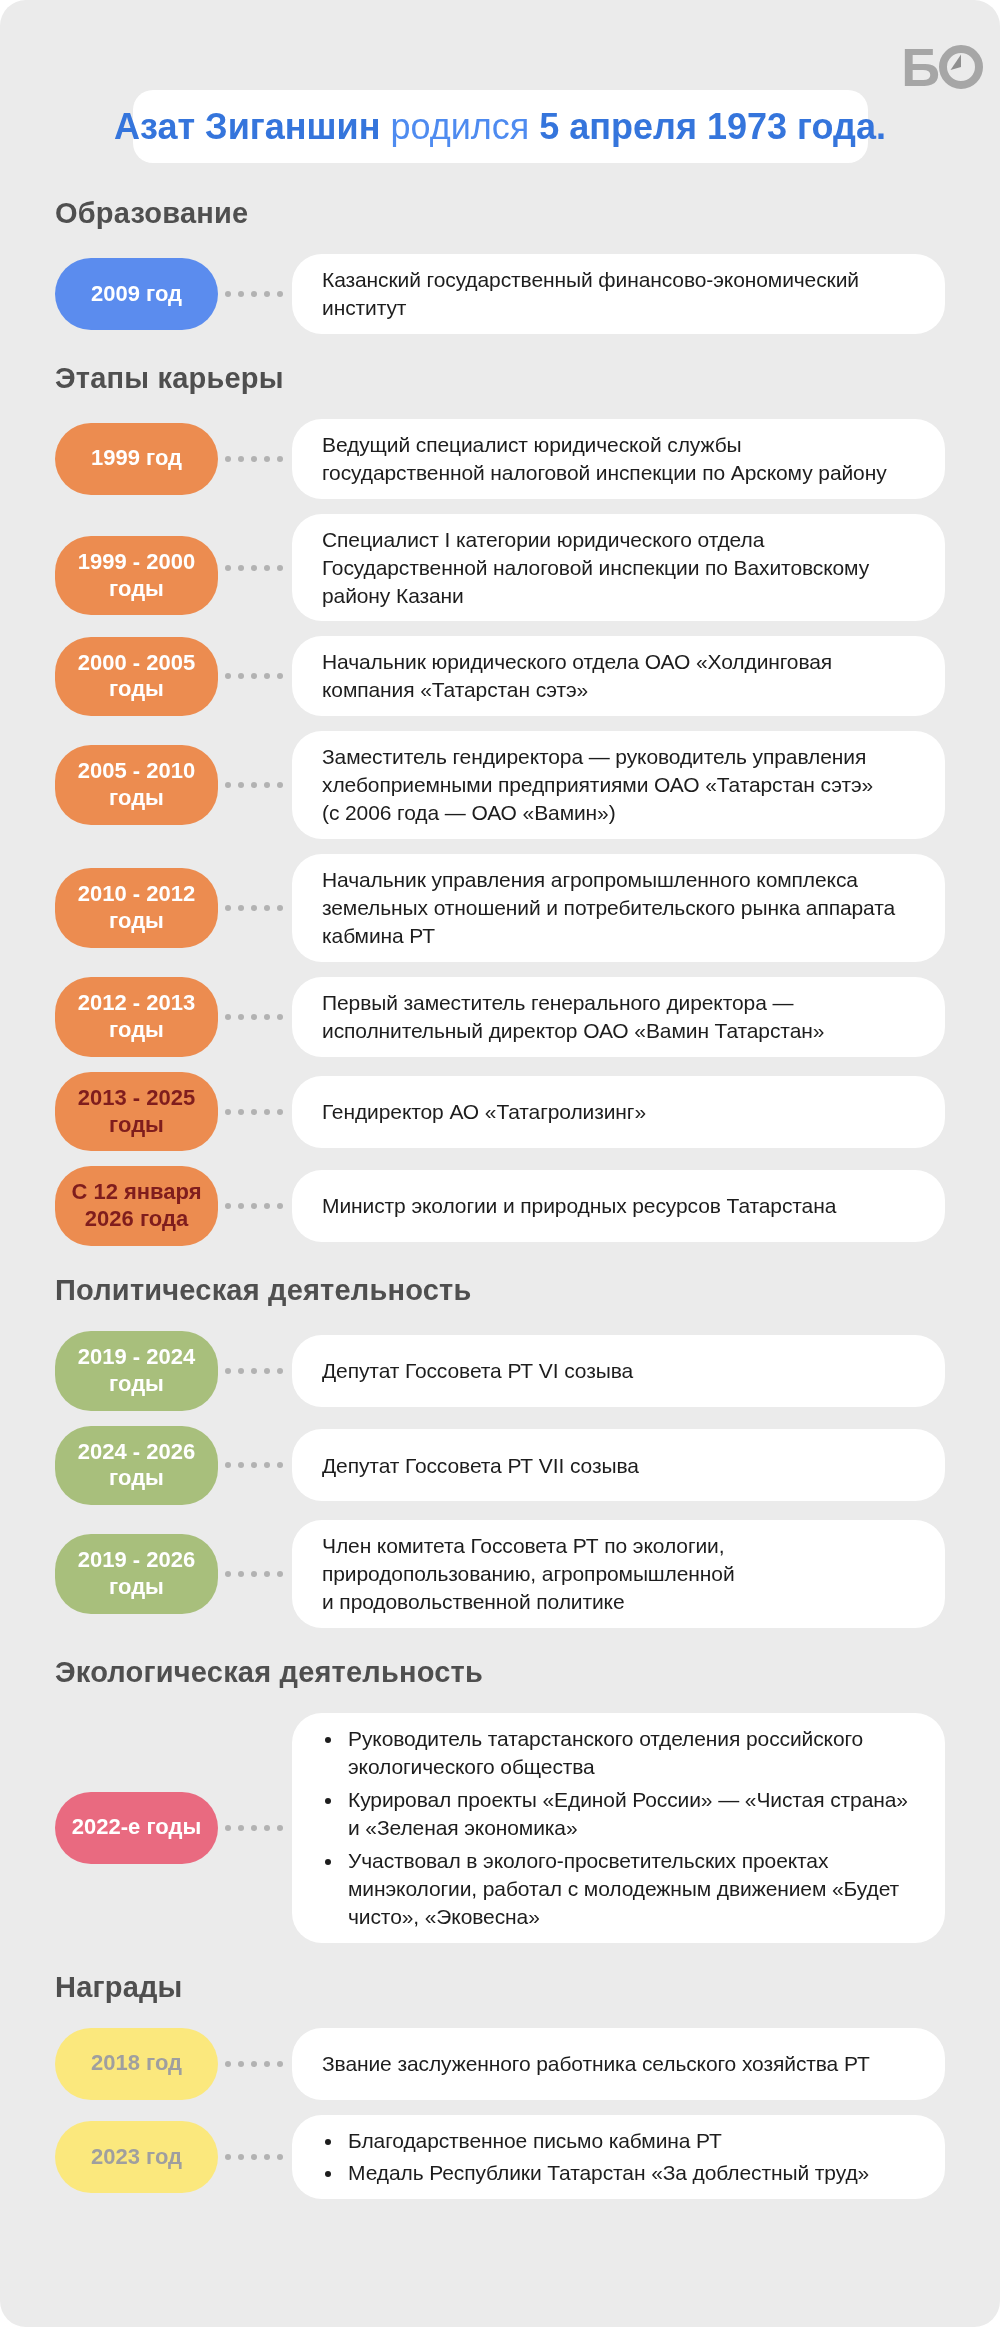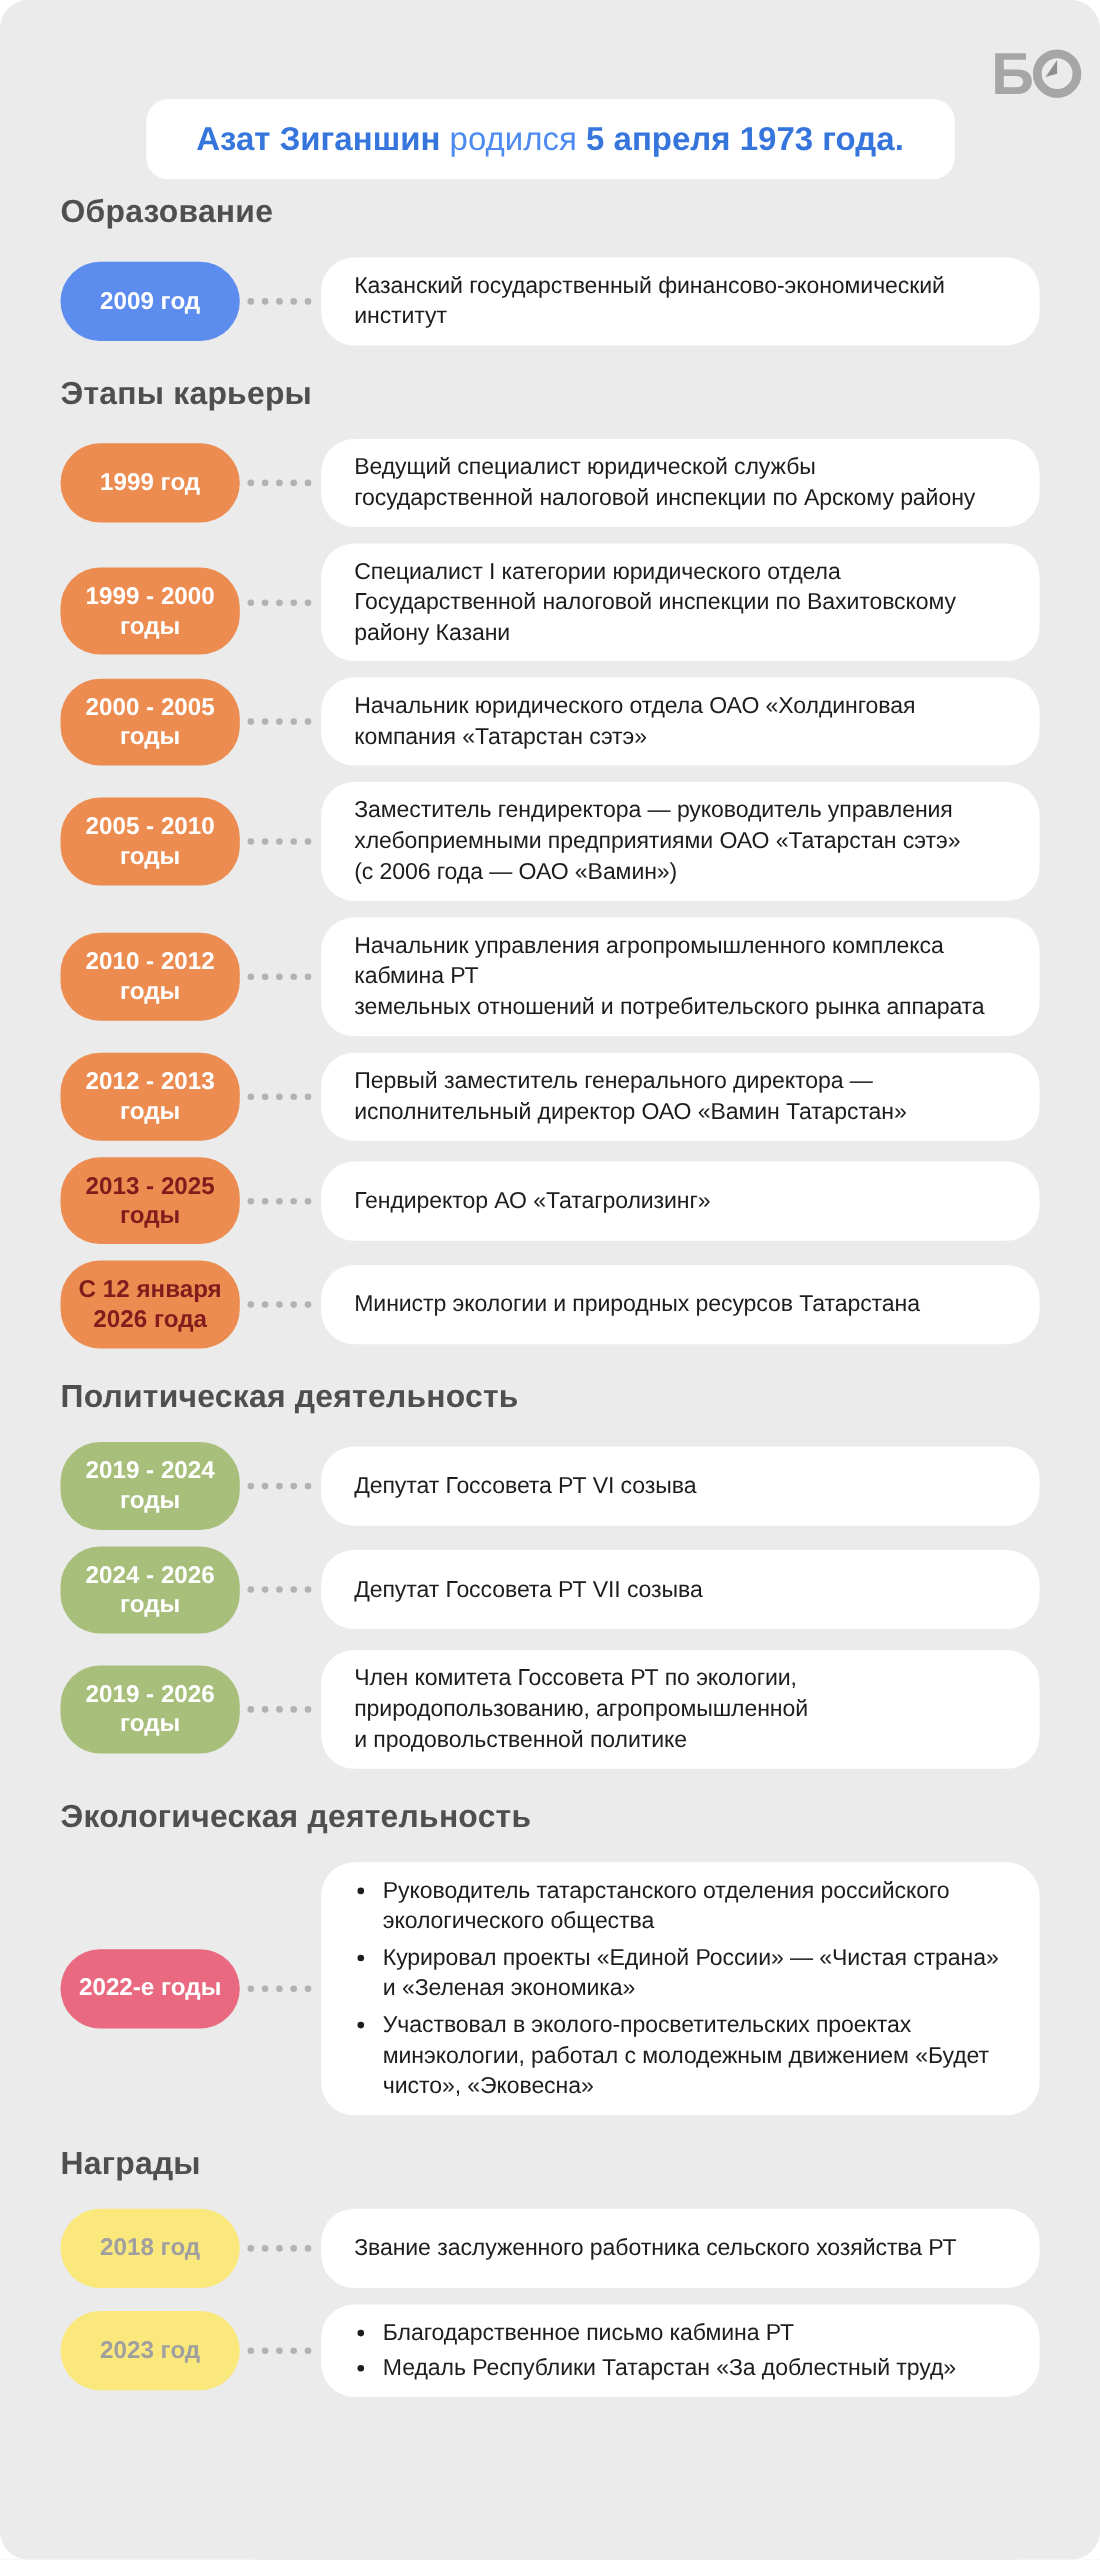--- a/index.html
+++ b/index.html
@@ -45,34 +45,34 @@
   
   .header-pill{
     width:735px;
     height:73px;
     margin:0 auto;
     background:var(--card);
     border-radius:20px;
     display:flex;
     align-items:center;
     justify-content:center;
-    font-size:30px;
+    font-size:36px;
     white-space:pre;
   }
   .header-pill .bold{font-weight:700;color:var(--header-bold-blue)}
   .header-pill .light{font-weight:400;color:var(--header-light-blue)}
   
   .section-title{
     font-size:29px;
     font-weight:700;
     color:var(--heading);
     margin:28px 0 24px 0;
     letter-spacing:.2px;
   }
-  .section-title:first-of-type{margin-top:14px}
+  .section-title:first-of-type{margin-top:34px}
   .row{
     display:flex;
     align-items:center;
     margin-bottom:15px;
   }
   .pill{
     flex:0 0 163px;
     min-height:72px;
     border-radius:36px;
     display:flex;
@@ -234,22 +234,22 @@
         </div>
         <div class="dots">
           <i></i>
           <i></i>
           <i></i>
           <i></i>
           <i></i>
         </div>
         <div class="card">
           <div>Начальник управления агропромышленного комплекса</div>
+          <div>земельных отношений и потребительского рынка аппарата</div>
           <div>кабмина РТ</div>
-          <div>земельных отношений и потребительского рынка аппарата</div>
         </div>
       </div>
       <div class="row">
         <div class="pill" style="background: rgb(236, 140, 80); color: rgb(255, 255, 255);">
           <div>2012 - 2013</div>
           <div>годы</div>
         </div>
         <div class="dots">
           <i></i>
           <i></i>

